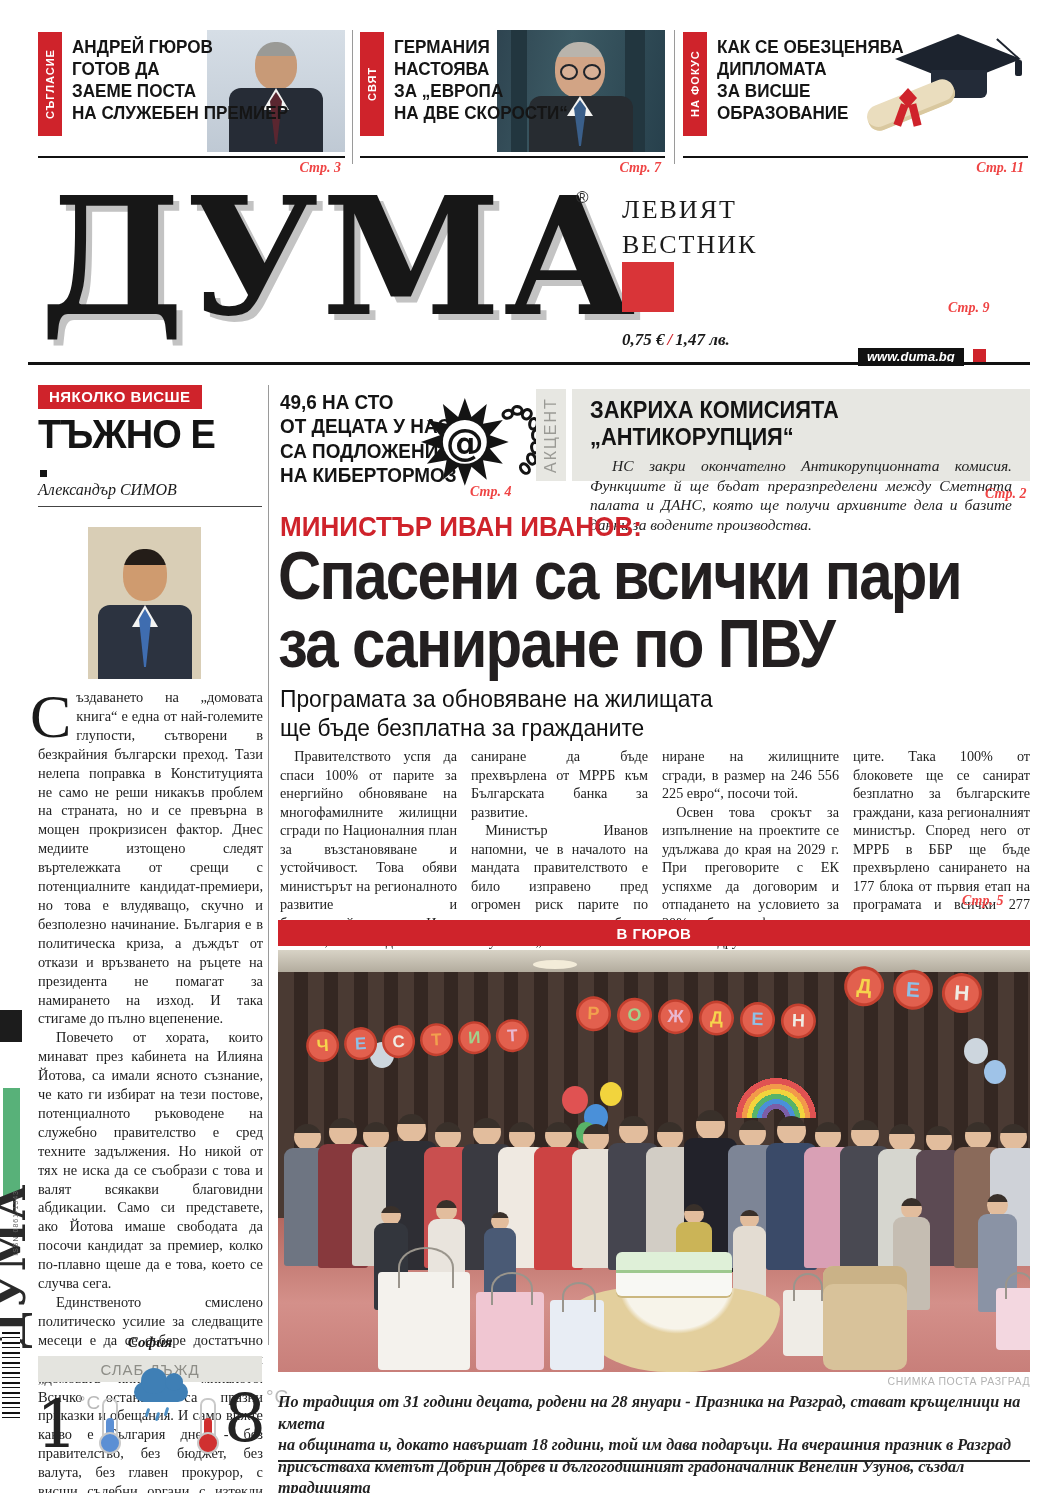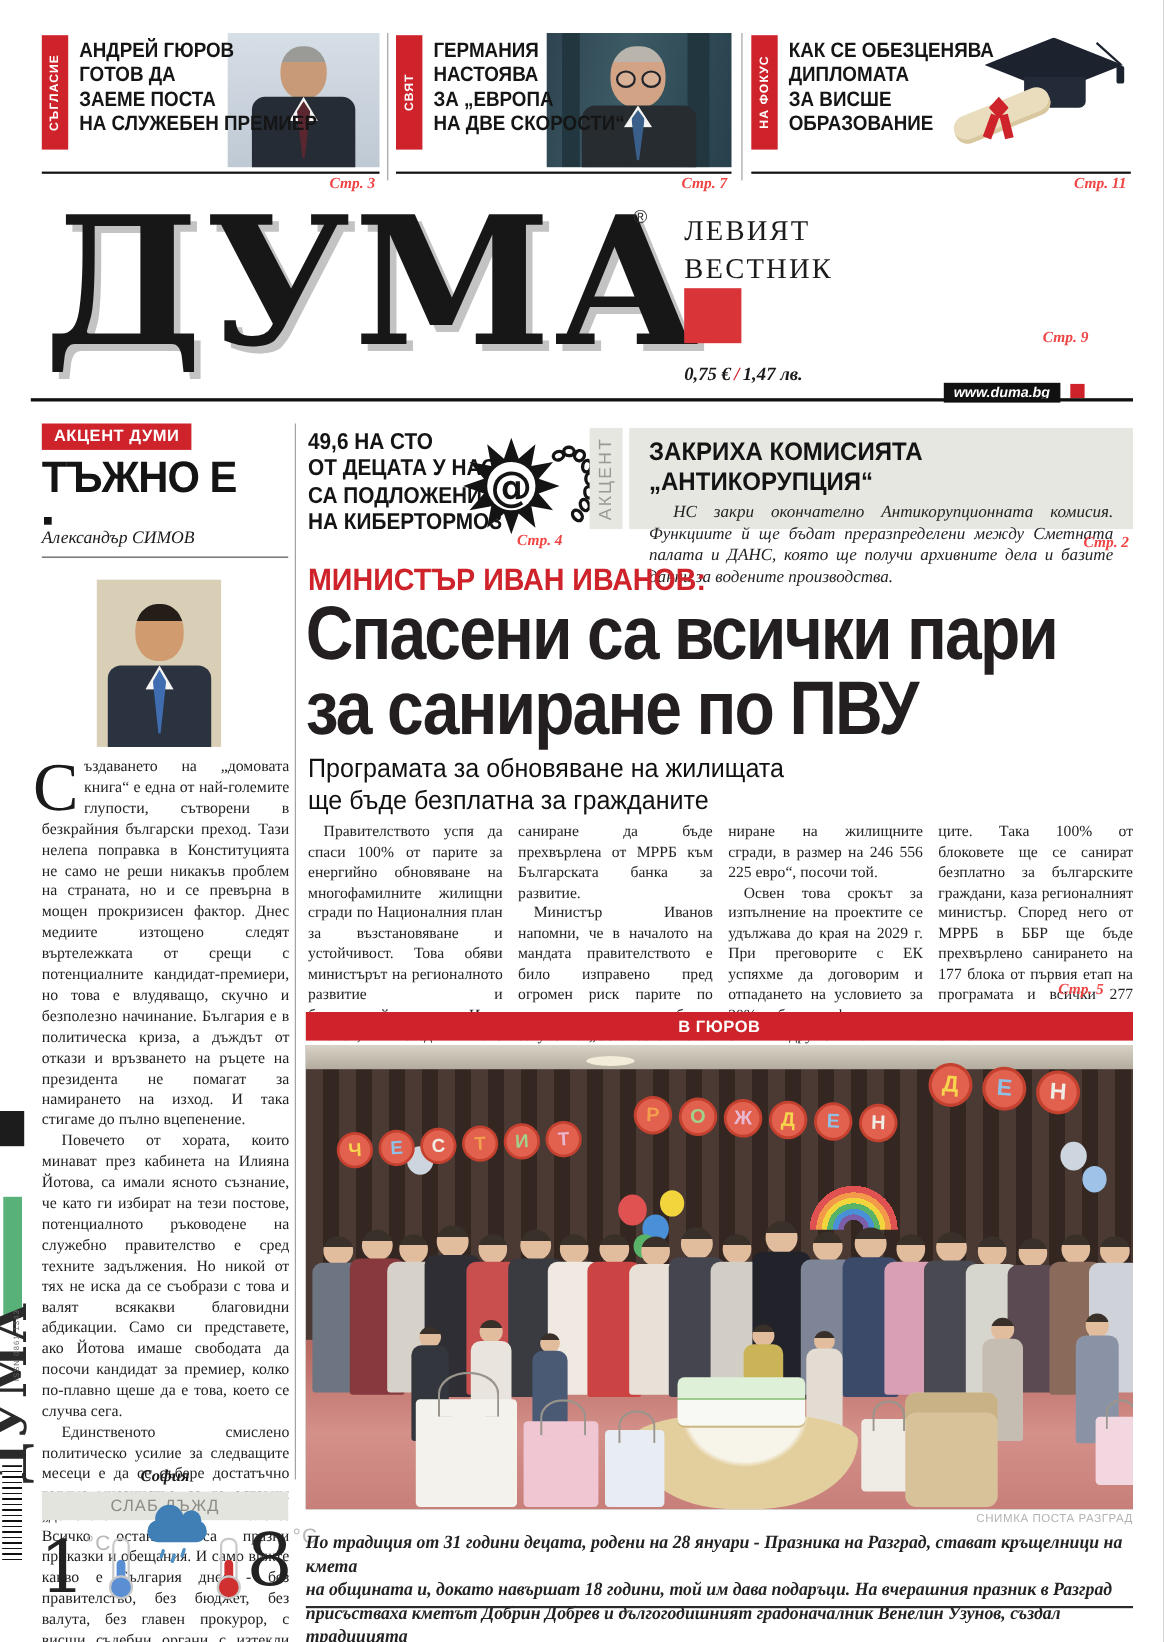--- a/index.html
+++ b/index.html
@@ -241,21 +241,21 @@
 
   <div class="price">
     <span>0,75 €</span><span class="sep">/</span><span>1,47 лв.</span>
   </div>
 
 
   <div class="website">www.duma.bg</div>
   <div class="web-sq"></div>
   <div class="masthead-rule"></div>
 
-  <div class="op-kicker">АКЦЕНТ ДУМИ</div>
+  <div class="op-kicker">НЯКОЛКО ВИСШЕ</div>
   <div class="op-title">ТЪЖНО Е</div>
   <div class="op-sq"></div>
   <div class="op-author">Александър СИМОВ</div>
   <div class="op-hr"></div>
 
   <div class="op-photo">
     <div class="head" style="left:35px;top:22px;width:44px;height:52px;background:linear-gradient(#241d18 0 30%,#cf9b6f 30%);"></div>
     <div class="torso" style="left:10px;top:78px;width:94px;height:74px;background:#2c3340;"></div>
     <div class="shirt" style="left:44px;top:78px;width:26px;height:22px;"></div>
     <div class="tie" style="left:51px;top:82px;width:12px;height:58px;background:#3f6db0;"></div>

